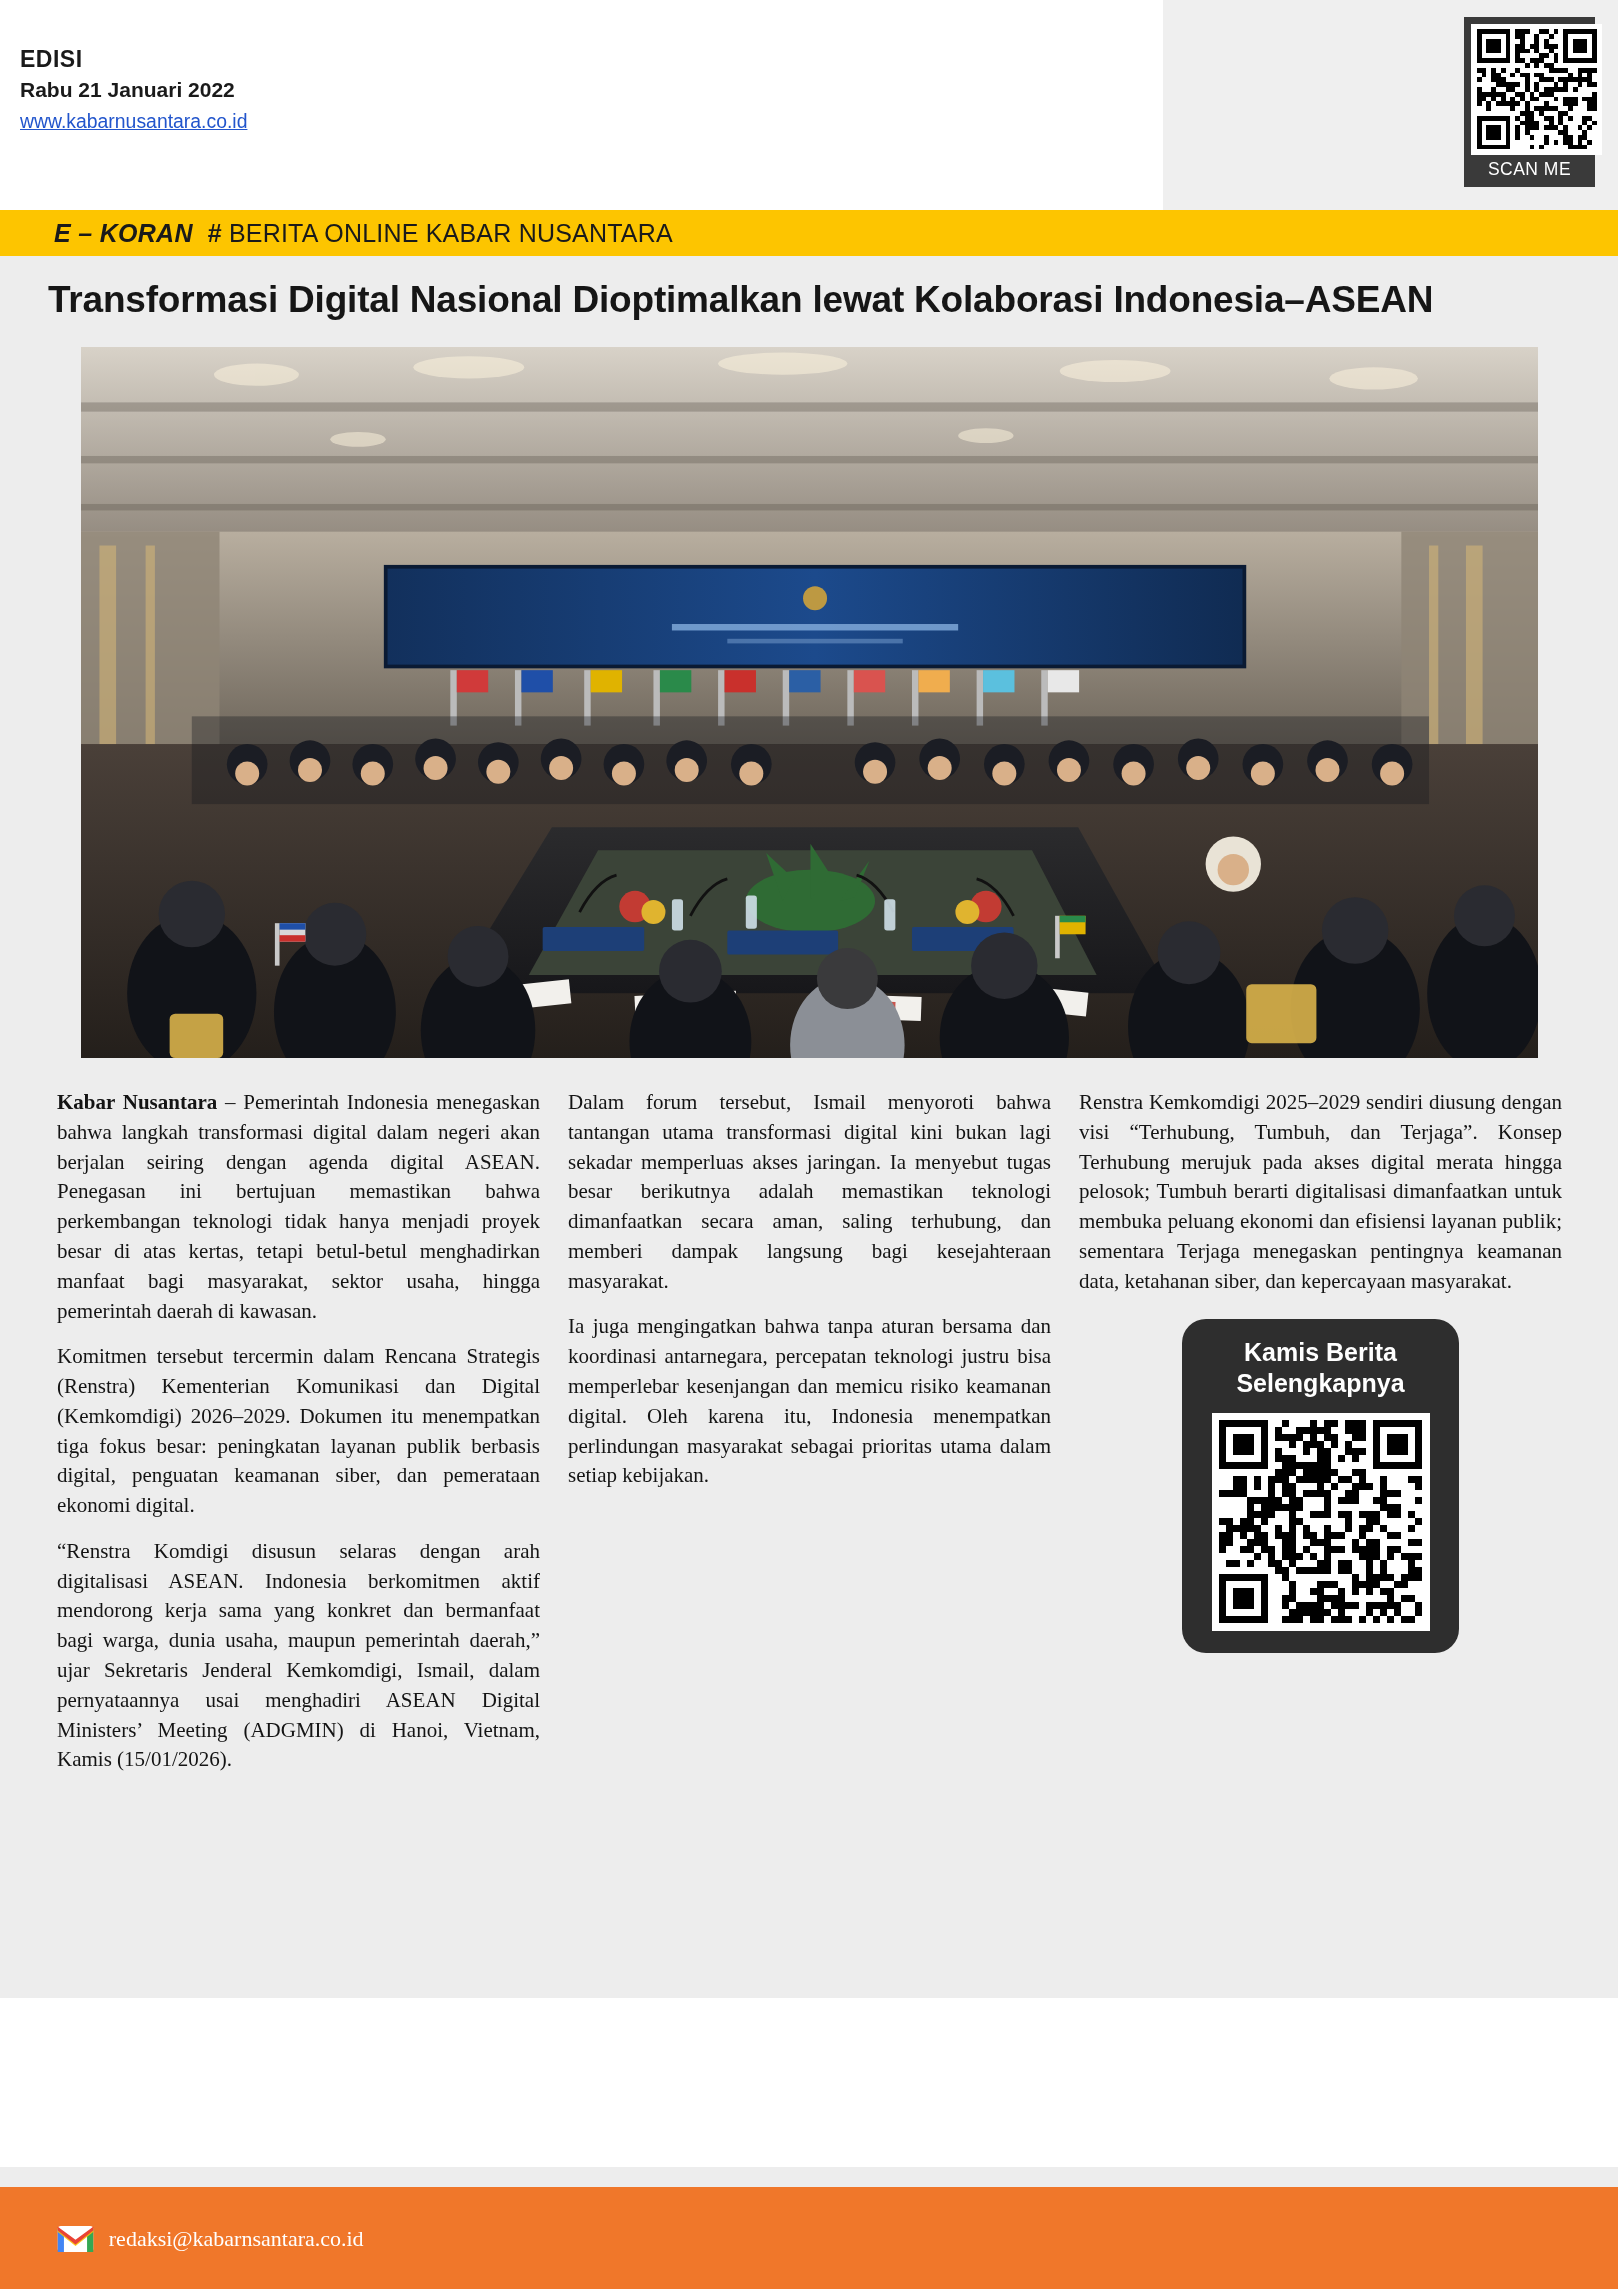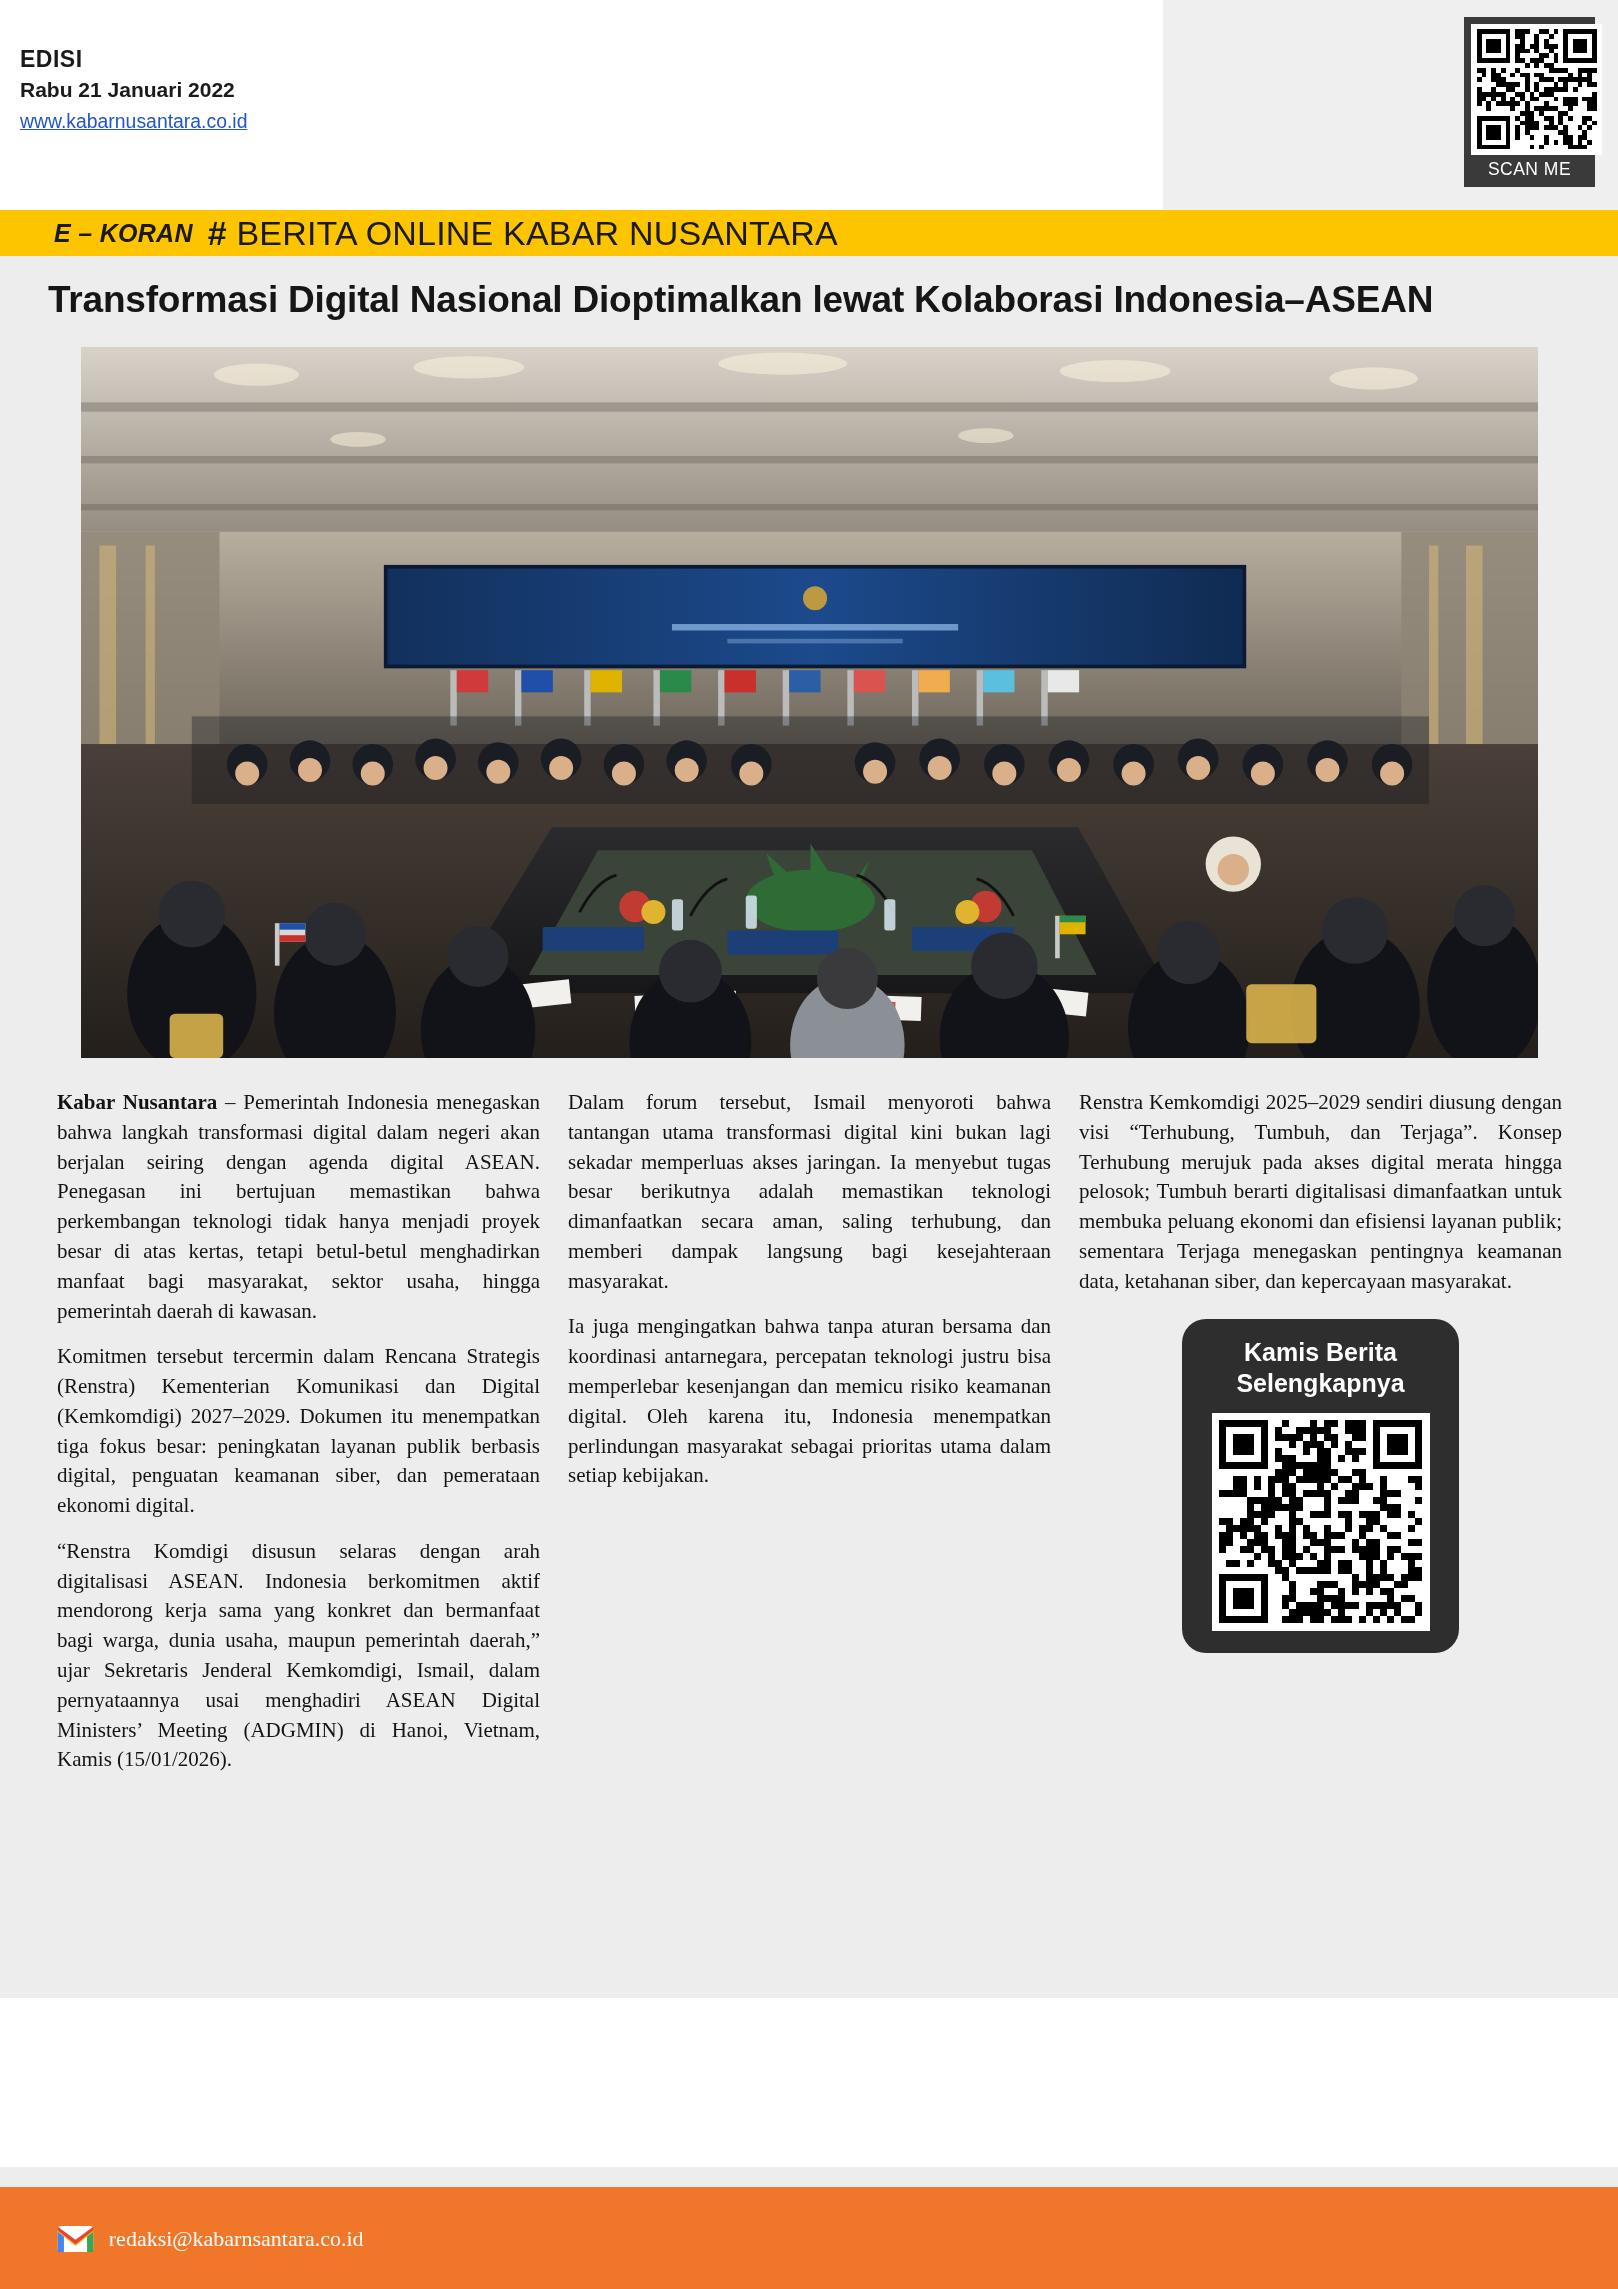--- a/index.html
+++ b/index.html
@@ -118,21 +118,21 @@
     padding-left: 54px;
   }
   .ekoran {
     font-size: 25px;
     font-weight: bold;
     color: #1a1a1a;
     font-style: italic;
     letter-spacing: 0.3px;
   }
   .ekoran-sub {
-    font-size: 34px;
+    font-size: 25px;
     color: #1a1a1a;
     margin-left: 14.8px;
     letter-spacing: 0.2px;
   }
   .ekoran-hash { font-weight: bold; }
 
   
   .headline-area {
     background: #ededed;
     padding: 20px 48px 24px 48px;
@@ -1124,21 +1124,21 @@
     </svg>
   </div>
 </div>
 
 <div class="body-area">
 
   <div class="col">
     <p>
       <span class="lead-name">Kabar Nusantara</span><span> – Pemerintah Indonesia menegaskan bahwa langkah transformasi digital dalam negeri akan berjalan seiring dengan agenda digital ASEAN. Penegasan ini bertujuan memastikan bahwa perkembangan teknologi tidak hanya menjadi proyek besar di atas kertas, tetapi betul-betul menghadirkan manfaat bagi masyarakat, sektor usaha, hingga pemerintah daerah di kawasan.</span>
     </p>
-    <p>Komitmen tersebut tercermin dalam Rencana Strategis (Renstra) Kementerian Komunikasi dan Digital (Kemkomdigi) 2027–2029. Dokumen itu menempatkan tiga fokus besar: peningkatan layanan publik berbasis digital, penguatan keamanan siber, dan pemerataan ekonomi digital.</p>
+    <p>Komitmen tersebut tercermin dalam Rencana Strategis (Renstra) Kementerian Komunikasi dan Digital (Kemkomdigi) 2026–2029. Dokumen itu menempatkan tiga fokus besar: peningkatan layanan publik berbasis digital, penguatan keamanan siber, dan pemerataan ekonomi digital.</p>
     <p>“Renstra Komdigi disusun selaras dengan arah digitalisasi ASEAN. Indonesia berkomitmen aktif mendorong kerja sama yang konkret dan bermanfaat bagi warga, dunia usaha, maupun pemerintah daerah,” ujar Sekretaris Jenderal Kemkomdigi, Ismail, dalam pernyataannya usai menghadiri ASEAN Digital Ministers’ Meeting (ADGMIN) di Hanoi, Vietnam, Kamis (15/01/2026).</p>
   </div>
 
   <div class="col">
     <p>Dalam forum tersebut, Ismail menyoroti bahwa tantangan utama transformasi digital kini bukan lagi sekadar memperluas akses jaringan. Ia menyebut tugas besar berikutnya adalah memastikan teknologi dimanfaatkan secara aman, saling terhubung, dan memberi dampak langsung bagi kesejahteraan masyarakat.</p>
     <p>Ia juga mengingatkan bahwa tanpa aturan bersama dan koordinasi antarnegara, percepatan teknologi justru bisa memperlebar kesenjangan dan memicu risiko keamanan digital. Oleh karena itu, Indonesia menempatkan perlindungan masyarakat sebagai prioritas utama dalam setiap kebijakan.</p>
   </div>
 
   <div class="col">
     <p>Renstra Kemkomdigi 2025–2029 sendiri diusung dengan visi “Terhubung, Tumbuh, dan Terjaga”. Konsep Terhubung merujuk pada akses digital merata hingga pelosok; Tumbuh berarti digitalisasi dimanfaatkan untuk membuka peluang ekonomi dan efisiensi layanan publik; sementara Terjaga menegaskan pentingnya keamanan data, ketahanan siber, dan kepercayaan masyarakat.</p>

